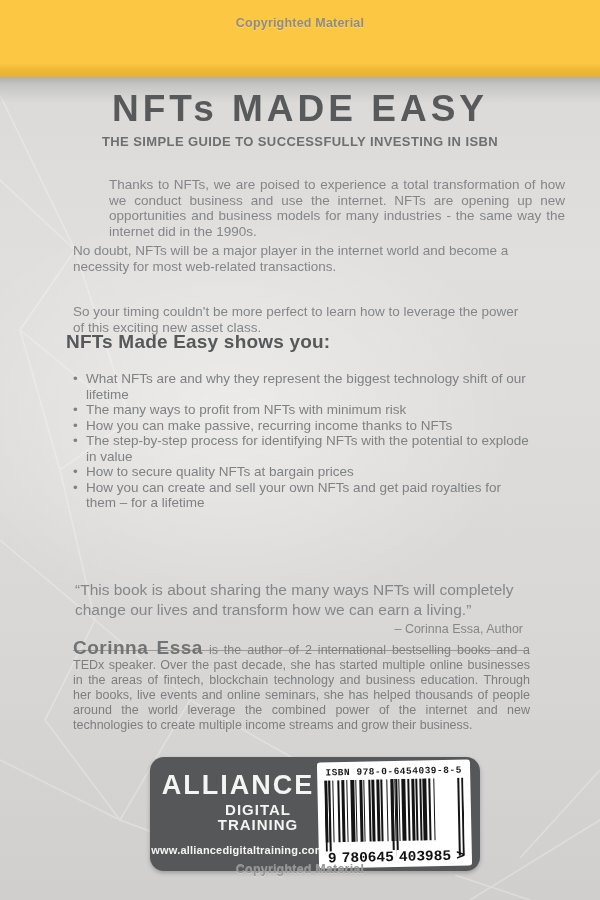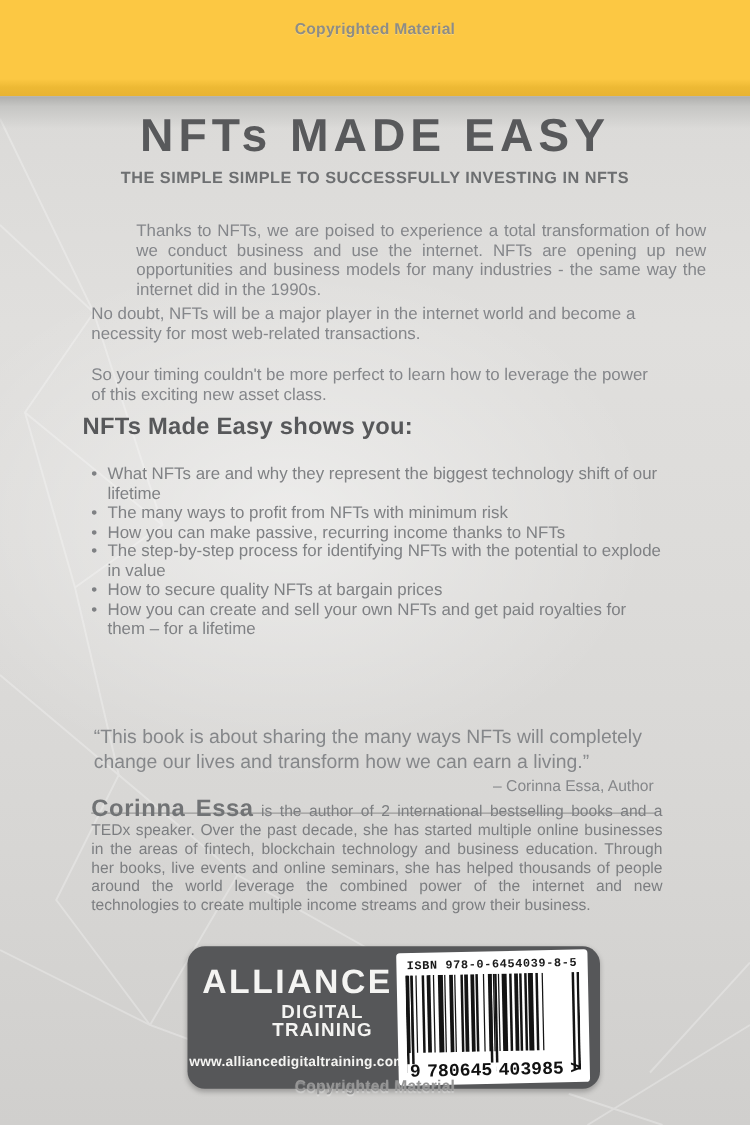--- a/index.html
+++ b/index.html
@@ -35,21 +35,21 @@
     position:absolute;left:0;top:134px;width:100%;text-align:center;
     font-size:13px;font-weight:bold;letter-spacing:.4px;color:#6d6f71;
   }
   
   .para{
     position:absolute;left:73px;width:456px;margin:0;
     font-size:13.5px;line-height:15.5px;color:#84868a;text-align:justify;
   }
   .p1{top:177px;margin-left:36px;}
   .p2{top:243px;text-align:left;}
-  .p3{top:292px;text-align:left;}
+  .p3{top:304px;text-align:left;}
   .shows-heading{
     position:absolute;left:66px;top:331px;margin:0;
     font-size:19px;font-weight:bold;color:#57585a;letter-spacing:.2px;
   }
   .benefits{
     position:absolute;left:73px;top:371px;width:458px;margin:0;padding:0;
     list-style:none;font-size:13.5px;line-height:15.5px;color:#7f8184;
   }
   .benefits li{position:relative;padding-left:13px;}
   .benefits li::before{content:"\2022";position:absolute;left:0;top:0;color:#7f8184;}
@@ -129,21 +129,21 @@
       <path d="M455,875 L530,900"></path>
     </g>
   </svg>
 
   <div class="band-top"></div>
   <div class="band-shadow"></div>
 
   <div class="watermark top">Copyrighted Material</div>
 
   <h1 class="title">NFTs MADE EASY</h1>
-  <div class="subtitle">THE SIMPLE SIMPLE TO SUCCESSFULLY INVESTING IN NFTS</div>
+  <div class="subtitle">THE SIMPLE GUIDE TO SUCCESSFULLY INVESTING IN ISBN</div>
 
   <p class="para p1">Thanks to NFTs, we are poised to experience a total transformation of how we conduct business and use the internet. NFTs are opening up new opportunities and business models for many industries - the same way the internet did in the 1990s.</p>
   <p class="para p2">No doubt, NFTs will be a major player in the internet world and become a necessity for most web-related transactions.</p>
   <p class="para p3">So your timing couldn't be more perfect to learn how to leverage the power of this exciting new asset class.</p>
 
   <h2 class="shows-heading">NFTs Made Easy shows you:</h2>
 
   <ul class="benefits">
     <li>What NFTs are and why they represent the biggest technology shift of our lifetime</li>
     <li>The many ways to profit from NFTs with minimum risk</li>

